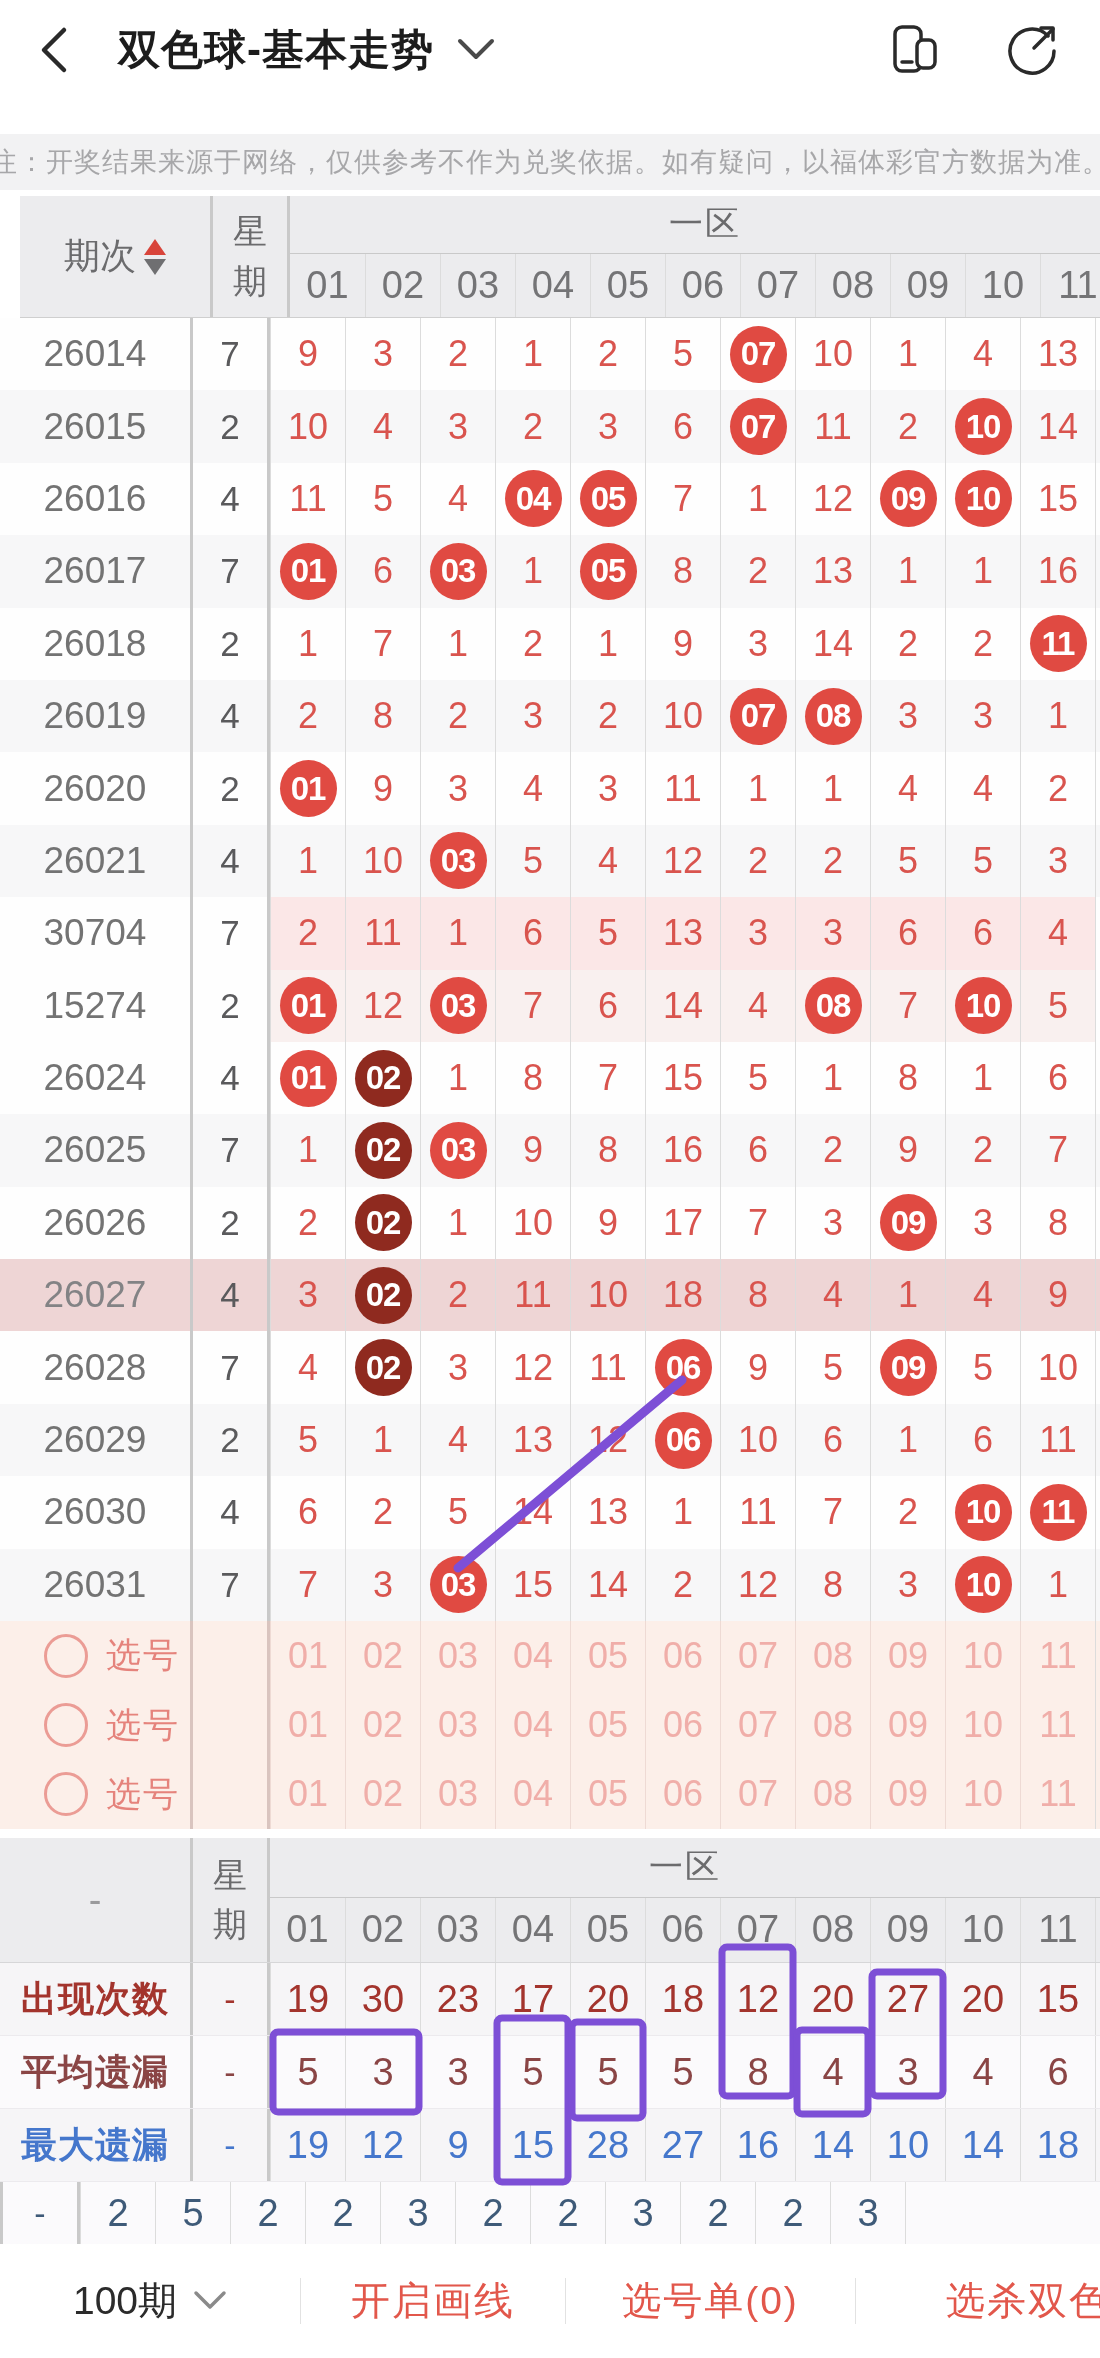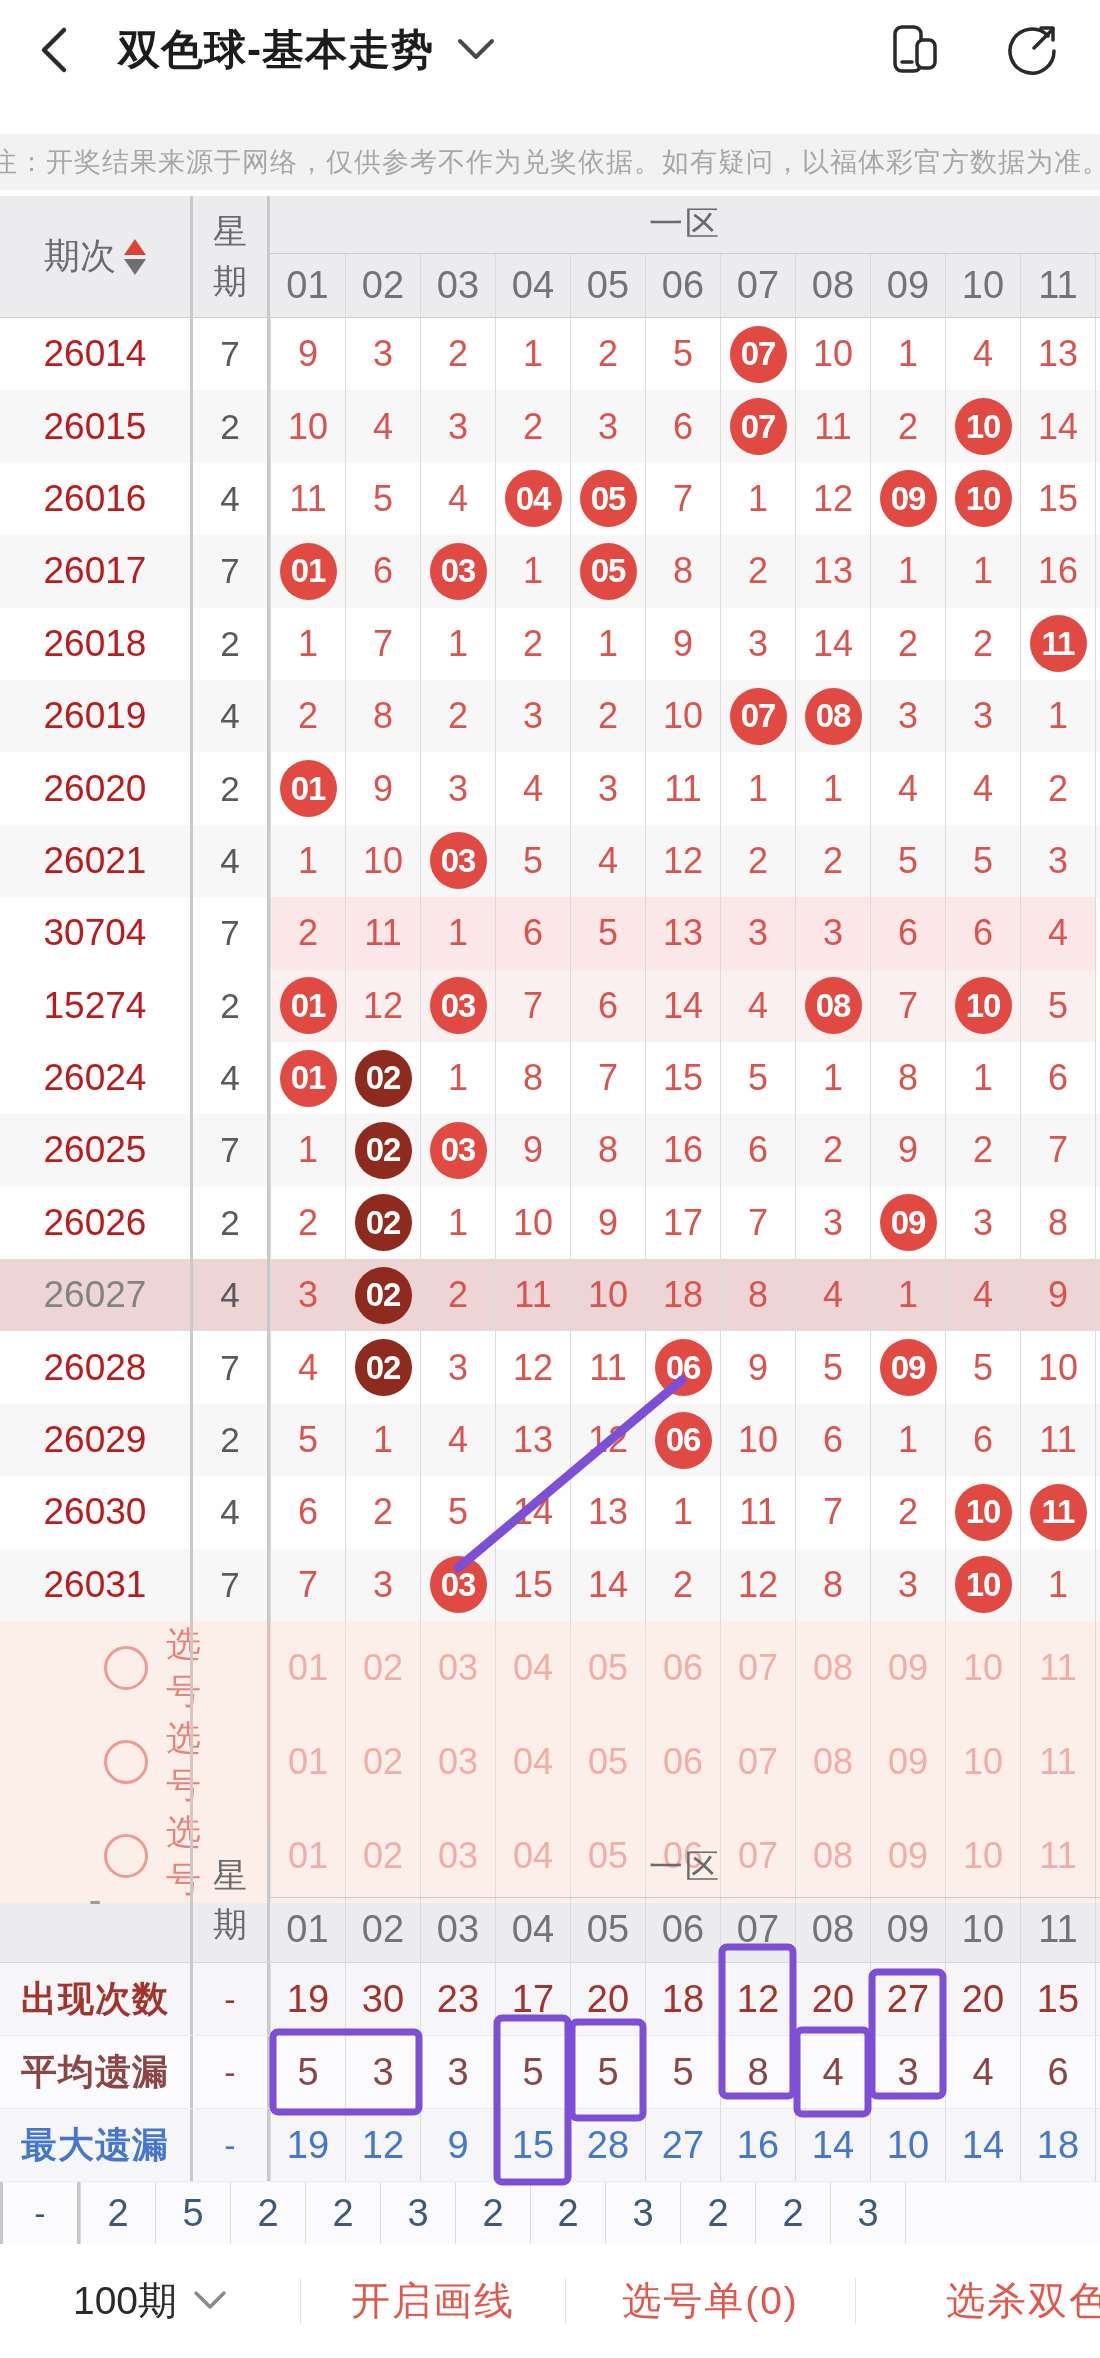--- a/index.html
+++ b/index.html
@@ -20,54 +20,54 @@
           font-size:27px;color:#a7a7a9;letter-spacing:1px;white-space:nowrap;}
 
   
   .tbl{margin-top:6px;}
   .cell-period{width:190px;flex:none;}
   .cell-week{width:80px;flex:none;border-left:3px solid #c9c9c9;border-right:3px solid #c9c9c9;}
   .cell-ball{width:75px;flex:none;border-left:1px solid #dcdcdc;}
   .cell-ball:first-child{border-left:none;}
   .cell-sliver{width:5px;flex:none;border-left:1px solid #dcdcdc;background:transparent;}
 
-  .header-block{display:flex;height:122px;background:#ececee;border-bottom:1px solid #cfcfcf;}
+  .header-block{display:flex;height:122px;background:#ececee;border-bottom:1px solid #cfcfcf;margin-left:20px;}
   .header-period{width:190px;flex:none;display:flex;align-items:center;justify-content:center;font-size:36px;color:#6b6b6d;}
   .header-week{width:80px;flex:none;border-left:3px solid #c9c9c9;border-right:3px solid #c9c9c9;
                display:flex;flex-direction:column;align-items:center;justify-content:center;
                font-size:34px;color:#6b6b6d;line-height:1.45;}
   .header-right{flex:1;display:flex;flex-direction:column;}
   .zone-row{height:58px;display:flex;align-items:center;justify-content:center;
             font-size:34px;color:#6b6b6d;border-bottom:1px solid #c9c9c9;letter-spacing:2px;}
   .digits-row{height:64px;display:flex;}
   .digits-row .cell-ball{display:flex;align-items:center;justify-content:center;font-size:38px;color:#747476;}
 
   .sort-icon{display:inline-flex;flex-direction:column;margin-left:8px;gap:4px;}
   .sort-icon .tri-up{width:0;height:0;border-left:11px solid transparent;border-right:11px solid transparent;border-bottom:16px solid #d8443a;}
   .sort-icon .tri-down{width:0;height:0;border-left:11px solid transparent;border-right:11px solid transparent;border-top:16px solid #6f6f71;}
 
   
   .trow{display:flex;height:72.4px;background:#fefefe;}
   .trow.alt{background:#f7f7f8;}
-  .trow .cell-period{display:flex;align-items:center;justify-content:center;font-size:37px;color:#b91c1c;}
+  .trow .cell-period{display:flex;align-items:center;justify-content:center;font-size:37px;color:#737373;}
   .trow .cell-week{display:flex;align-items:center;justify-content:center;font-size:35px;color:#5a5a5c;background:inherit;}
   .trow .cell-ball{display:flex;align-items:center;justify-content:center;}
   .trow.pinkrow .cell-ball{background:#fbe7e7;}
   .trow.pinklight .cell-ball{background:#f9f0ef;}
   .trow.hl{background:#eed5d5;}
   .trow.hl .cell-period{color:#838385;}
   .miss{font-size:36px;color:#d9544e;}
   .hitball{width:57px;height:57px;border-radius:50%;background:#e04a42;color:#fff;
            display:flex;align-items:center;justify-content:center;font-size:33px;font-weight:bold;letter-spacing:-1px;}
   .hitball.dark{background:#8f2a1f;}
 
   
   .pick-body{height:208px;display:flex;flex-direction:column;}
   .prow{flex:1;display:flex;background:#fcefe9;}
-  .prow .cell-period{display:flex;align-items:center;padding-left:104px;}
+  .prow .cell-period{display:flex;align-items:center;padding-left:44px;}
   .prow .cell-week{border-left:3px solid #d9c4bf;border-right:3px solid #d9c4bf;}
   .prow .cell-ball{border-left:1px solid #eedad4;display:flex;align-items:center;justify-content:center;
                    font-size:36px;color:#f0aea9;}
   .pick-circle{width:44px;height:44px;border-radius:50%;border:3px solid #eb9c95;background:transparent;flex:none;}
   .pick-label{font-size:35px;color:#e5837c;margin-left:18px;letter-spacing:2px;}
 
   
   .summary{margin-top:9px;}
   .sum-header{display:flex;height:125px;background:#ececee;border-bottom:1px solid #d6d6d8;}
   .sum-corner{width:190px;flex:none;display:flex;align-items:center;justify-content:center;font-size:38px;color:#9a9a9c;}

